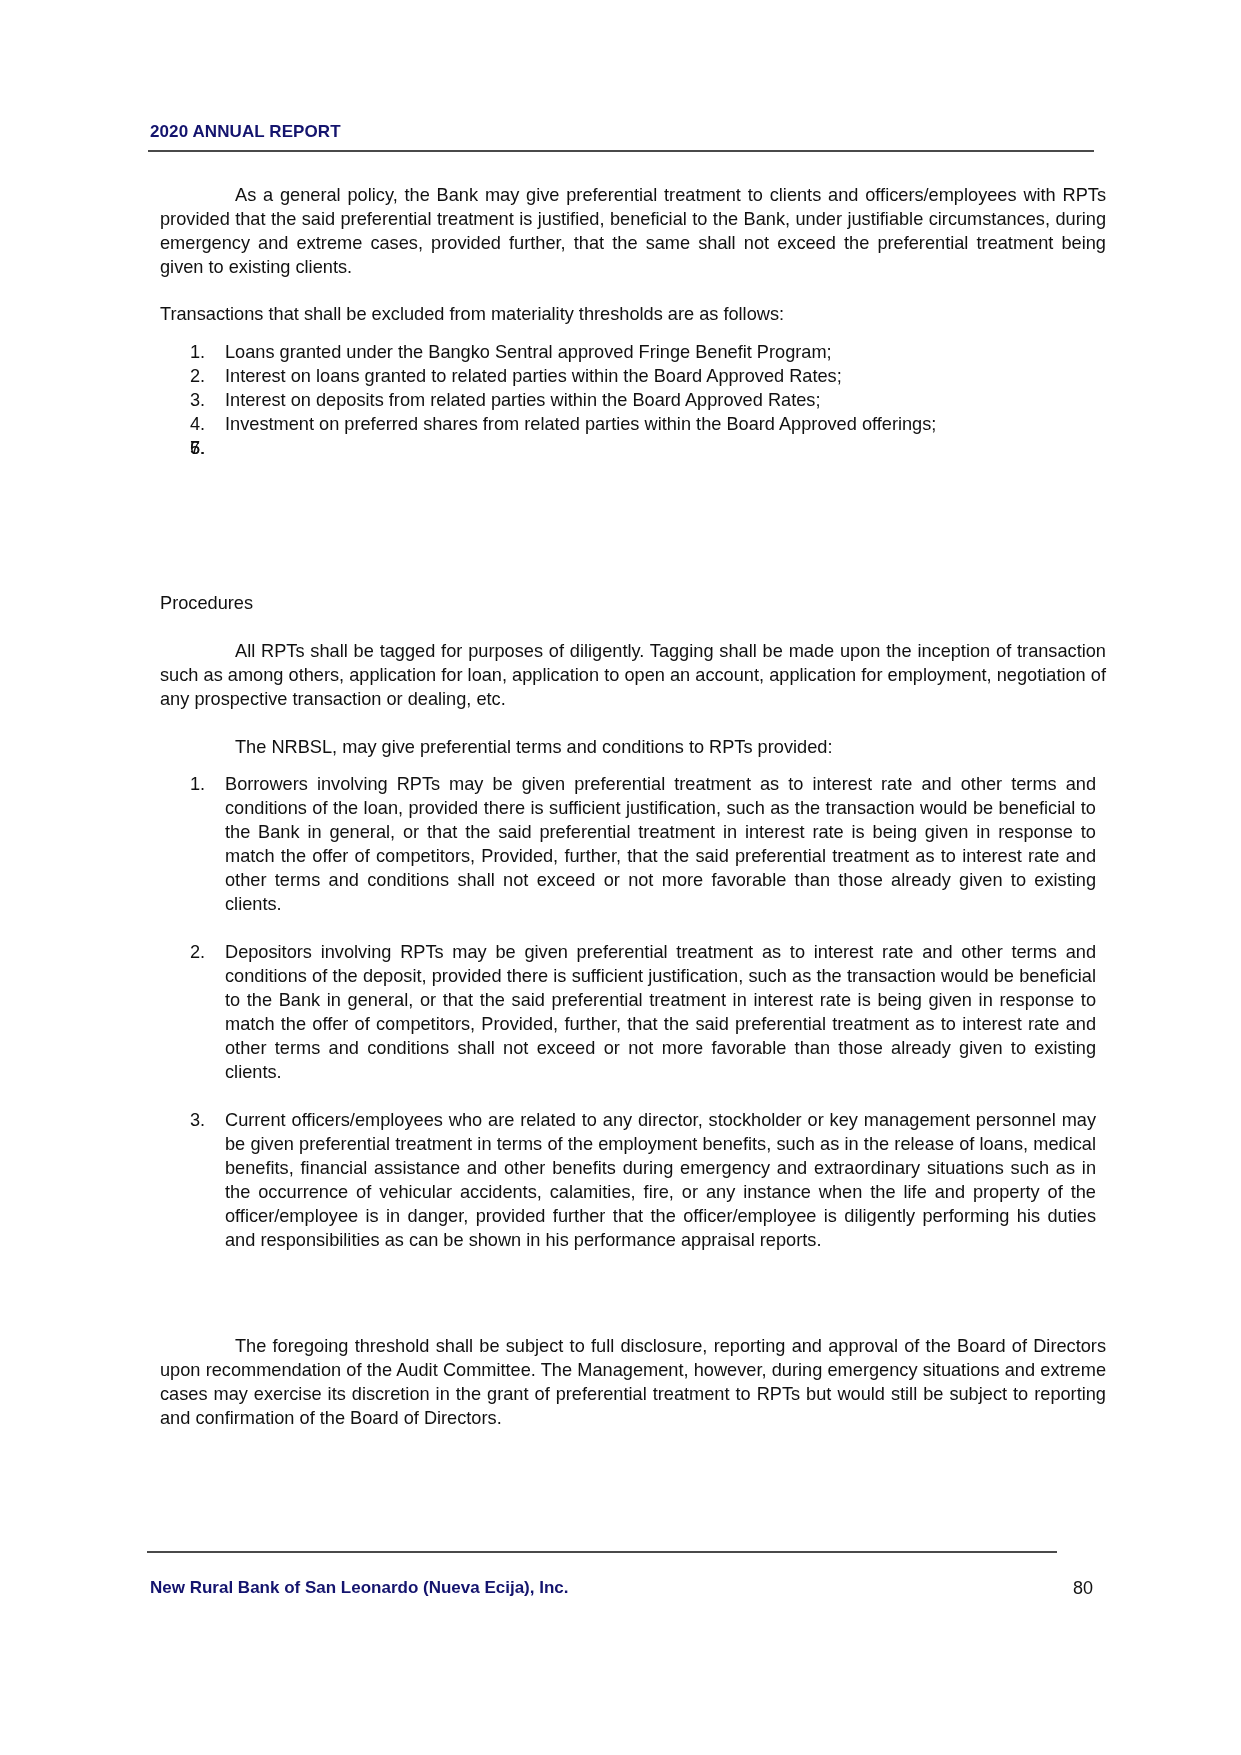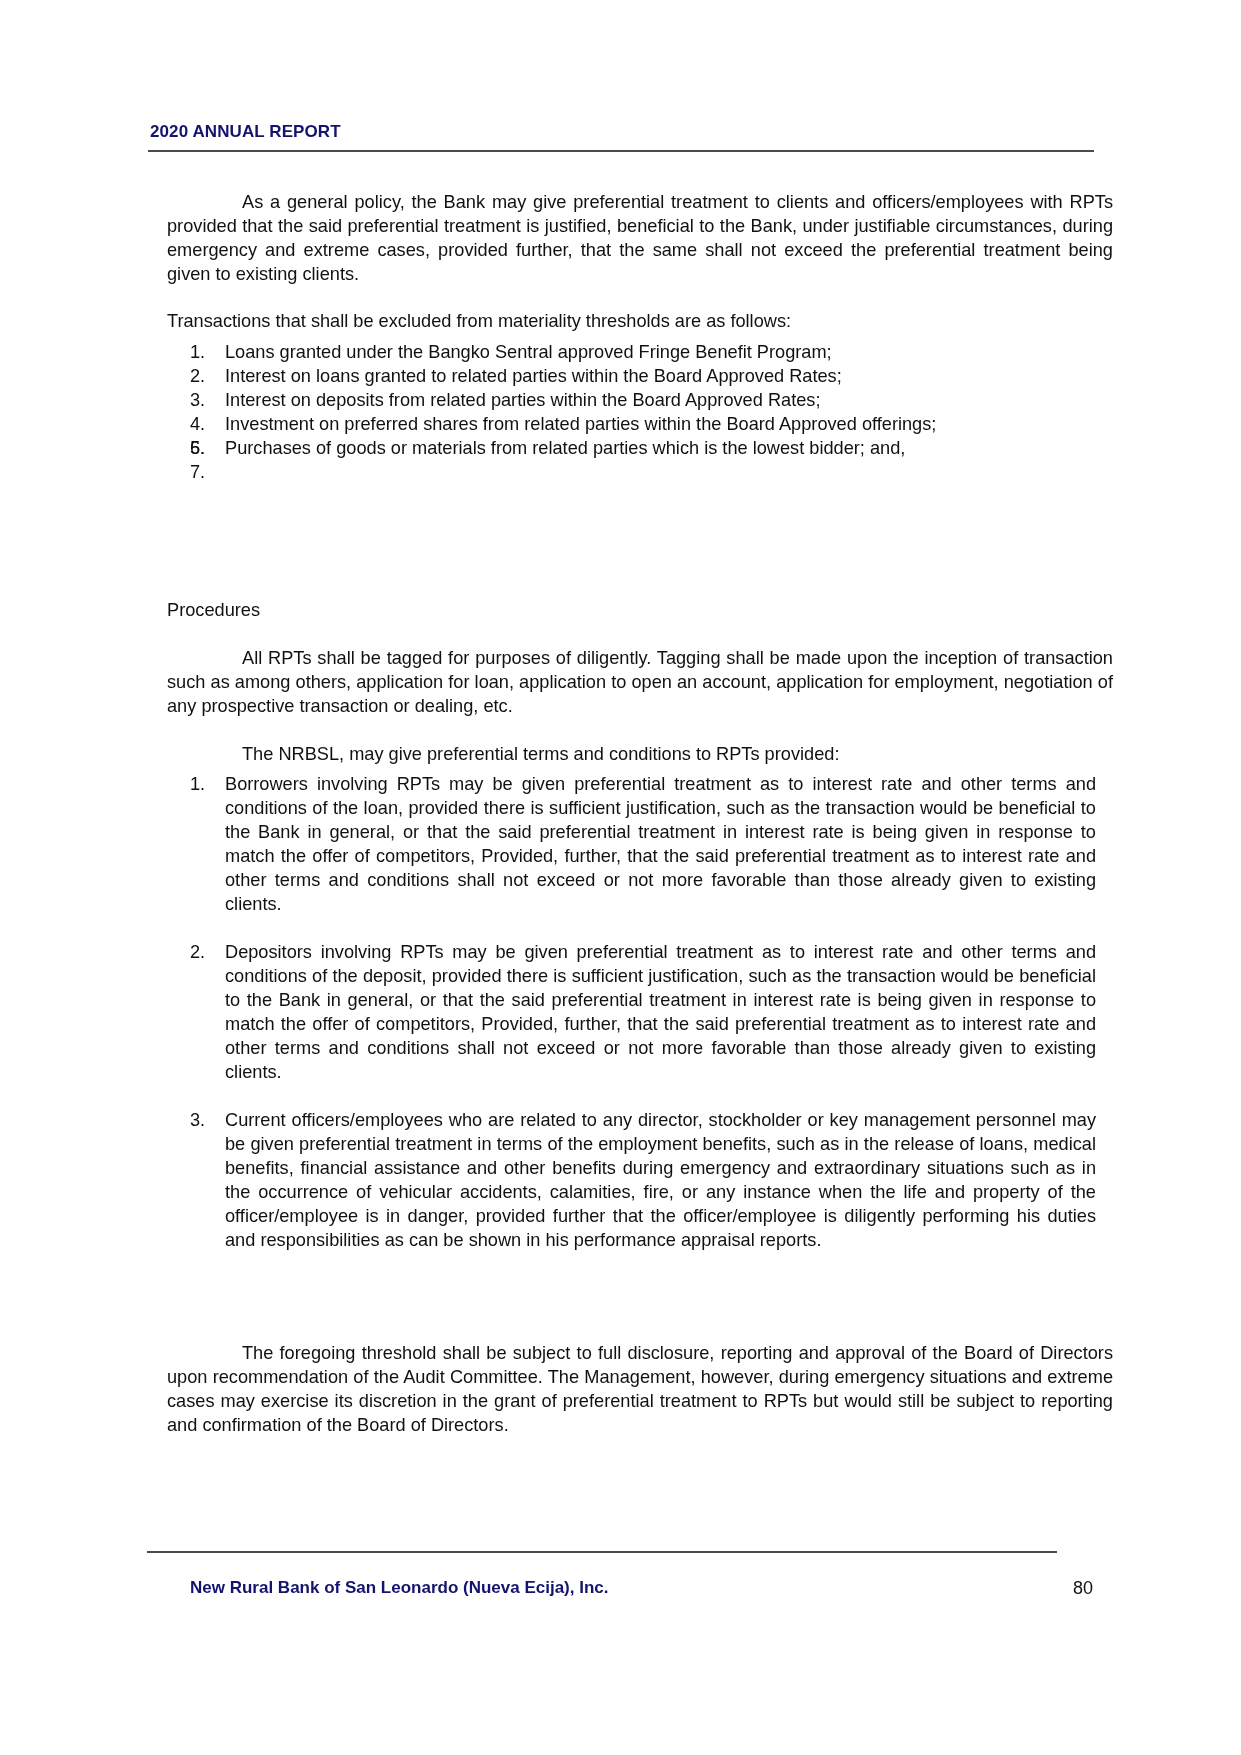--- a/index.html
+++ b/index.html
@@ -33,21 +33,21 @@
     .rule-bottom { left: 147px; width: 910px; top: 1551px; }
 
     .body-col {
       position: absolute;
       left: 150px;
       width: 946px;
       font-size: 18.2px;
       line-height: 24px;
       text-align: justify;
     }
-    .para { margin: 17px; }
+    .para { margin: 10px; }
     .indent { text-indent: 75px; }
 
     .p-intro { top: 173px; }
     .p-excluded-intro { top: 292px; }
     .list-excluded { top: 340px; }
     .h-procedures { top: 581px; font-weight: normal; }
     .p-tagging { top: 629px; }
     .p-nrbsl { top: 725px; }
     .list-terms { top: 772px; }
     .p-foregoing { top: 1324px; }
@@ -69,21 +69,20 @@
     }
     .list-terms li { margin-bottom: 24px; }
 
     .footer-name {
       position: absolute;
       left: 150px;
       top: 1578px;
       font-size: 17px;
       font-weight: bold;
       color: #14146e;
-      margin-left: 40px;
     }
     .footer-page {
       position: absolute;
       left: 1065px;
       top: 1578px;
       font-size: 18px;
       color: #111111;
       margin-left: 8px;
     }
   </style>
@@ -96,21 +95,21 @@
 <p class="body-col para indent p-intro">As a general policy, the Bank may give preferential treatment to clients and officers/employees with RPTs provided that the said preferential treatment is justified, beneficial to the Bank, under justifiable circumstances, during emergency and extreme cases, provided further, that the same shall not exceed the preferential treatment being given to existing clients.</p>
 
 <p class="body-col para p-excluded-intro">Transactions that shall be excluded from materiality thresholds are as follows:</p>
 
 <ol class="body-col num-list list-excluded">
   <li><span class="num">1.</span><span>Loans granted under the Bangko Sentral approved Fringe Benefit Program;</span></li>
   <li><span class="num">2.</span><span>Interest on loans granted to related parties within the Board Approved Rates;</span></li>
   <li><span class="num">3.</span><span>Interest on deposits from related parties within the Board Approved Rates;</span></li>
   <li><span class="num">4.</span><span>Investment on preferred shares from related parties within the Board Approved offerings;</span></li>
   <li><span class="num">5.</span></li>
-  <li><span class="num">6.</span><span>Purchases of goods or materials from related parties which is the lowest bidder; and,</span></li>
+  <li><span class="num">6.</span></li>
   <li><span class="num">7.</span></li>
 </ol>
 
 <h2 class="body-col para h-procedures" style="font-size:18.2px;">Procedures</h2>
 
 <p class="body-col para indent p-tagging">All RPTs shall be tagged for purposes of diligently. Tagging shall be made upon the inception of transaction such as among others, application for loan, application to open an account, application for employment, negotiation of any prospective transaction or dealing, etc.</p>
 
 <p class="body-col para indent p-nrbsl">The NRBSL, may give preferential terms and conditions to RPTs provided:</p>
 
 <ol class="body-col num-list list-terms">

